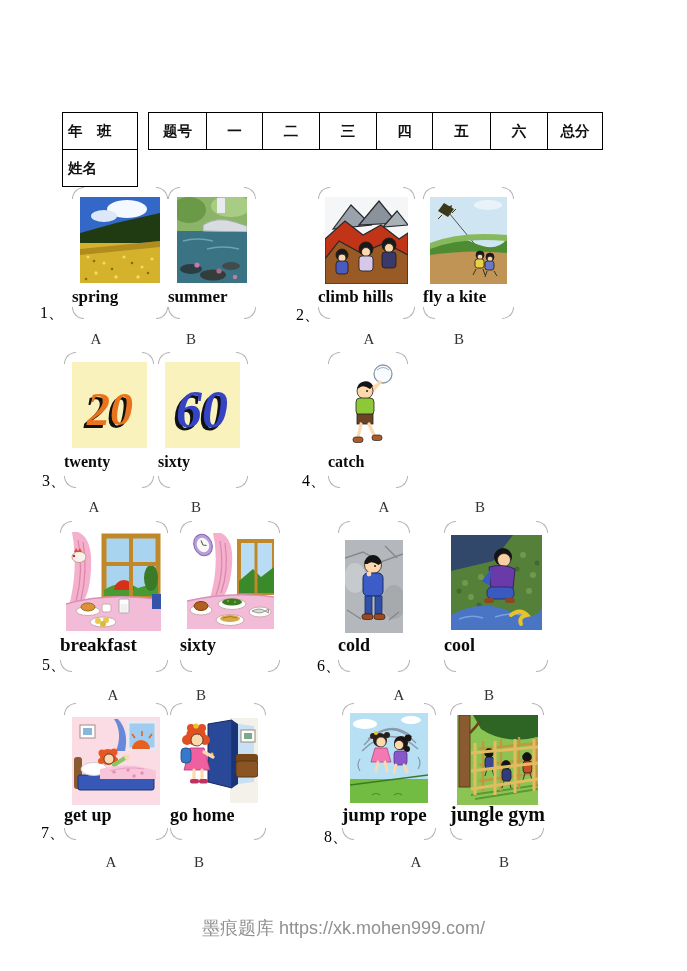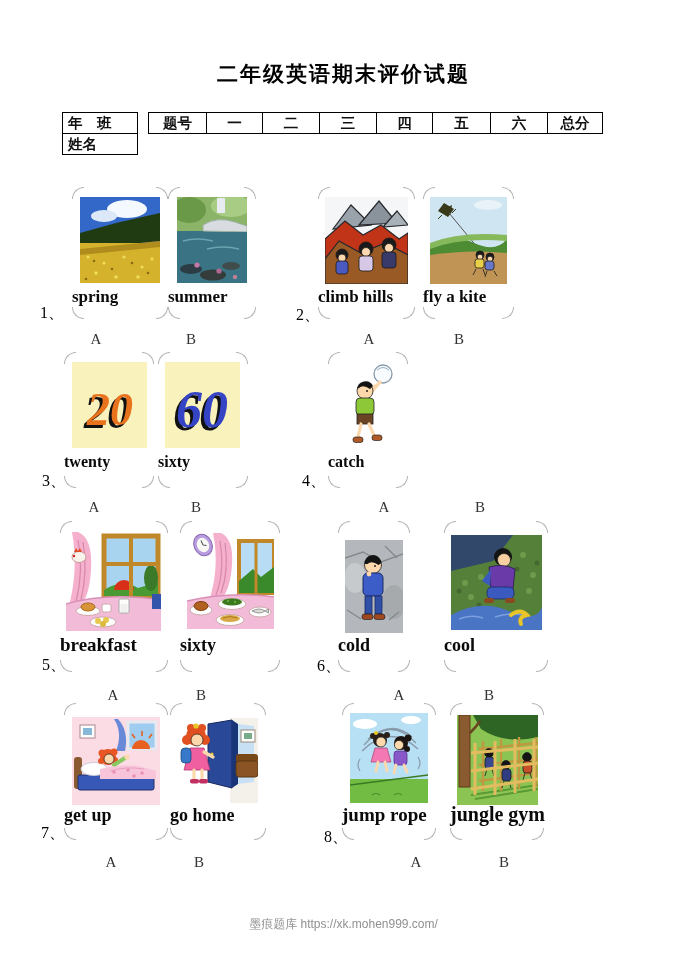--- a/index.html
+++ b/index.html
@@ -5,21 +5,21 @@
   html,body{margin:0;padding:0;background:#fff;}
   #paper{position:relative;width:687px;height:971px;background:#fff;overflow:hidden;
          font-family:"Liberation Serif",serif;color:#111;}
   
   .title{position:absolute;left:0;top:60px;width:687px;text-align:center;
          font-family:"Liberation Sans",sans-serif;font-weight:bold;font-size:21px;
          letter-spacing:2px;color:#000;}
   
   table{border-collapse:collapse;table-layout:fixed;}
   td{border:1.8px solid #000;height:20px;font-family:"Liberation Sans",sans-serif;
-     font-size:14.5px;font-weight:600;text-align:center;padding:0;overflow:hidden;}
+     font-size:14.5px;font-weight:600;text-align:center;padding:8px;overflow:hidden;}
   #tbl-left{position:absolute;left:62px;top:112px;width:76px;}
   #tbl-left td{text-align:left;padding-left:5px;}
   #tbl-right{position:absolute;left:148px;top:112px;width:454px;}
   
   .section{position:absolute;left:38px;top:163px;font-size:15px;color:#000;}
   
   .cell{position:absolute;}
   .cell::before,.cell::after,.bc::before,.bc::after{
      content:"";position:absolute;width:11px;height:11px;border:0 solid #b3b3b3;}
   .cell::before{left:0;top:0;border-left-width:1.5px;border-top-width:1.5px;border-top-left-radius:100%;}
@@ -33,28 +33,27 @@
   .c-r1 .cap{bottom:12px;}
   .c-r2 .cap{bottom:17px;font-size:16px;}
   .c-r3 .cap{bottom:16px;font-size:18px;}
   .c-r4 .cap{bottom:14px;font-size:18px;}
   .cap.big{font-size:19px;}
   
   .qnum{position:absolute;font-size:16px;color:#000;}
   .letter{position:absolute;width:14px;text-align:center;font-size:15px;color:#333;cursor:pointer;}
   
   .footer{position:absolute;left:0;top:916px;width:687px;text-align:center;
-          font-family:"Liberation Sans",sans-serif;font-size:12px;color:#909090;cursor:pointer;}
+          font-family:"Liberation Sans",sans-serif;font-size:18px;color:#909090;cursor:pointer;}
 </style>
 </head>
 <body>
 
 <div id="paper">
 
-  <div class="title">二年级英语期末评价试题</div>
 
   <table id="tbl-left">
     <tbody>
         <tr>
           <td>年　班</td>
         </tr>
     <tr>
           <td>姓名</td>
         </tr>
   </tbody>

